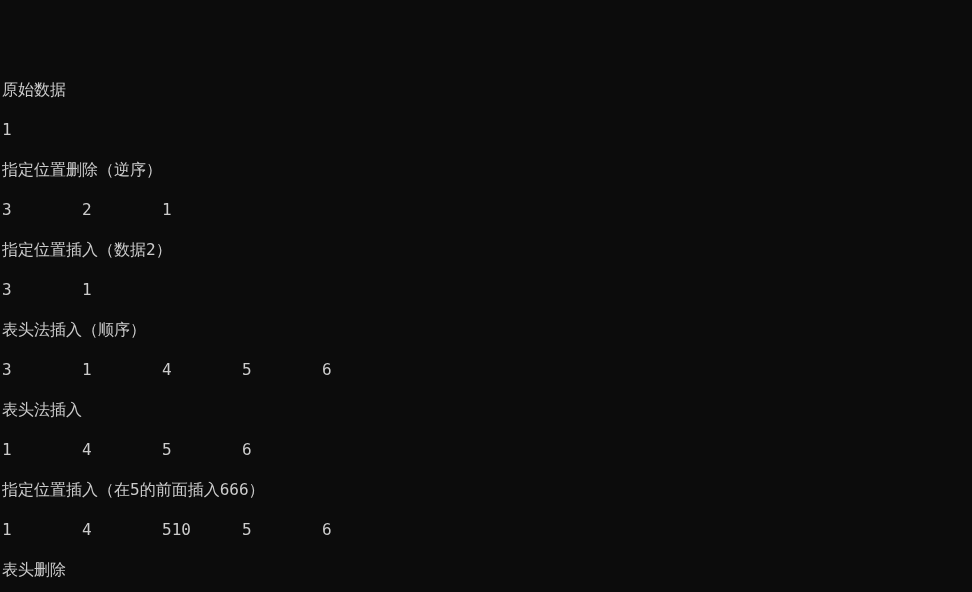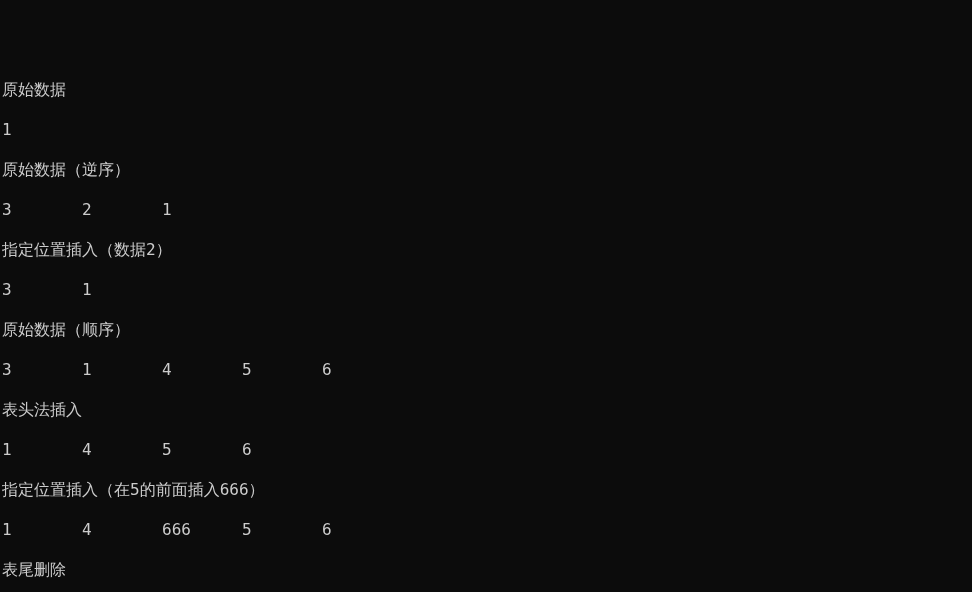--- a/index.html
+++ b/index.html
@@ -27,31 +27,31 @@
       width: 80px;
     }
   </style>
 </head>
 <body>
 
 
 
 <div class="line">原始数据</div>
 <div class="line">1</div>
-<div class="line">原始数据（逆序）</div>
+<div class="line">指定位置删除（逆序）</div>
 <div class="line tabbed"><span>3</span><span>2</span><span>1</span></div>
 <div class="line">指定位置插入（数据2）</div>
 <div class="line tabbed"><span>3</span><span>1</span></div>
-<div class="line">原始数据（顺序）</div>
+<div class="line">表头法插入（顺序）</div>
 <div class="line tabbed"><span>3</span><span>1</span><span>4</span><span>5</span><span>6</span></div>
 <div class="line">表头法插入</div>
 <div class="line tabbed"><span>1</span><span>4</span><span>5</span><span>6</span></div>
 <div class="line">指定位置插入（在5的前面插入666）</div>
-<div class="line tabbed"><span>1</span><span>4</span><span>666</span><span>5</span><span>6</span></div>
-<div class="line">表尾删除</div>
+<div class="line tabbed"><span>1</span><span>4</span><span>510</span><span>5</span><span>6</span></div>
+<div class="line">表头删除</div>
 
 
 
 
 
 
 
 
 
 

